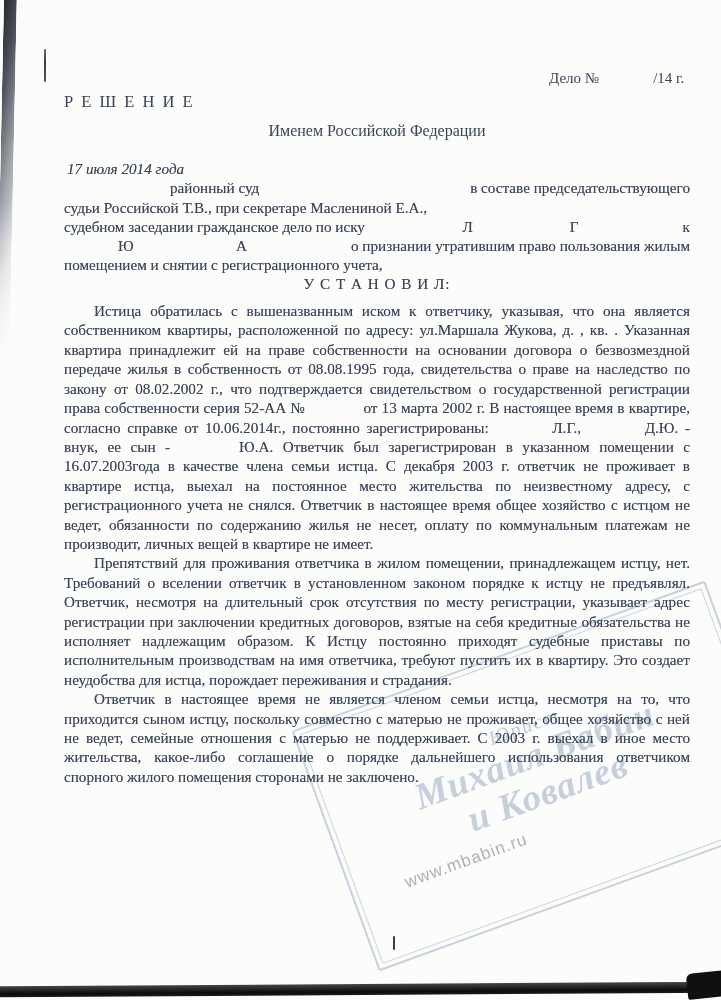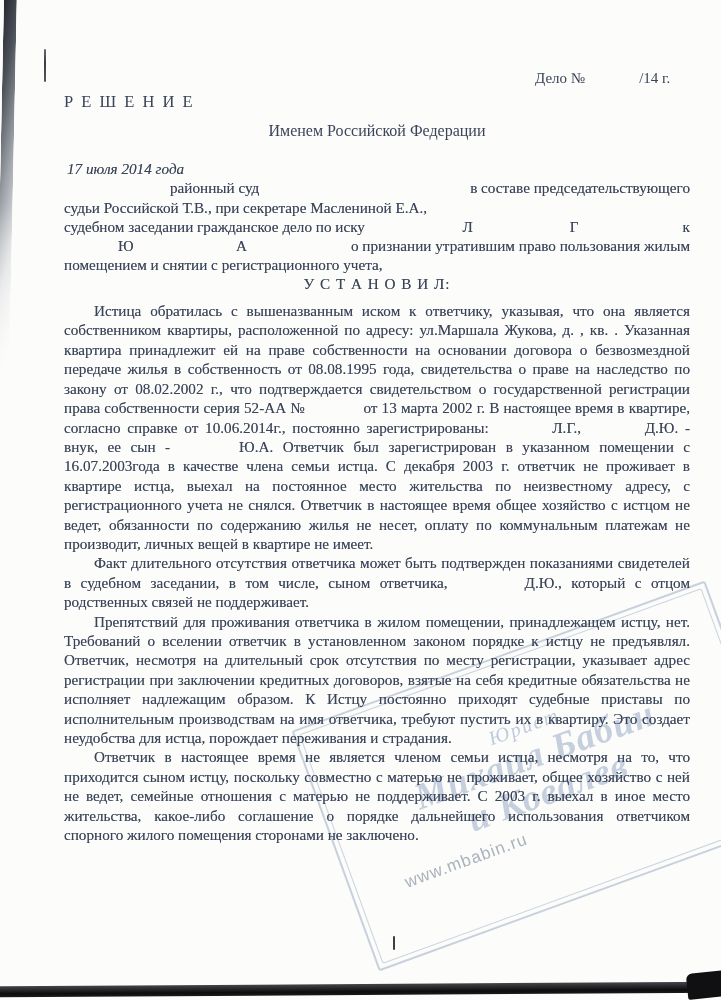--- a/index.html
+++ b/index.html
@@ -50,21 +50,21 @@
   .stamp-line2,.stamp-line3{
     font-size:37px;font-weight:bold;font-style:italic;line-height:1.05;
     color:rgba(151,170,198,0.55);letter-spacing:1px;
   }
   .stamp-url{
     margin-top:8px;font-family:"Liberation Sans",sans-serif;font-size:17px;
     color:rgba(143,154,170,0.75);letter-spacing:1px;align-self:flex-start;margin-left:48px;
   }
   
   .case-row{
-    position:absolute;left:535px;top:70px;z-index:3;
+    position:absolute;left:549px;top:70px;z-index:3;
     font-size:15px;display:flex;align-items:baseline;white-space:pre;
   }
   .case-row .gap{display:inline-block;width:54px;height:1px;}
   .doc-title{
     position:absolute;left:64px;width:626px;top:92px;z-index:3;
     font-size:16.5px;letter-spacing:2px;white-space:pre;
   }
   .doc-subtitle{
     position:absolute;left:64px;width:626px;top:122px;z-index:3;
     text-align:center;font-size:16px;
@@ -119,19 +119,18 @@
     <div id="intro-lines">
         <div class="tline"><span class="gap" style="width: 58px;"></span><span class="seg">районный суд</span><span class="fill"></span><span class="seg">в составе председательствующего</span></div>
         <div class="tline"><span class="seg">судьи Российской Т.В., при секретаре Маслениной Е.А.,</span><span class="fill"></span></div>
         <div class="tline"><span class="seg">судебном заседании гражданское дело по иску</span><span class="gap" style="width: 78px;"></span><span class="seg">Л</span><span class="gap" style="width: 46px;"></span><span class="seg">Г</span><span class="fill"></span><span class="seg">к</span></div>
         <div class="tline"><span class="gap" style="width: 56px;"></span><span class="seg">Ю</span><span class="gap" style="width: 58px;"></span><span class="seg">А</span><span class="fill"></span><span class="seg">о признании утратившим право пользования жилым</span></div>
         <div class="tline"><span class="seg">помещением и снятии с регистрационного учета,</span></div>
       </div>
     <div class="ustanovil">У С Т А Н О В И Л:</div>
     <div class="paras" id="paragraphs">
         <p class="para"><span class="seg">Истица обратилась с вышеназванным иском к ответчику, указывая, что она является собственником квартиры, расположенной по адресу: ул.Маршала Жукова, д. , кв. . Указанная квартира принадлежит ей на праве собственности на основании договора о безвозмездной передаче жилья в собственность от 08.08.1995 года, свидетельства о праве на наследство по закону от 08.02.2002 г., что подтверждается свидетельством о государственной регистрации права собственности серия 52-АА №</span> <span class="gap" style="width: 50px;"></span> <span class="seg">от 13 марта 2002 г. В настоящее время в квартире, согласно справке от 10.06.2014г., постоянно зарегистрированы:</span> <span class="gap" style="width: 50px;"></span> <span class="seg">Л.Г.,</span> <span class="gap" style="width: 50px;"></span> <span class="seg">Д.Ю. - внук,  ее сын -</span> <span class="gap" style="width: 50px;"></span> <span class="seg">Ю.А. Ответчик был зарегистрирован в указанном помещении с 16.07.2003года в качестве члена семьи истца. С декабря 2003 г. ответчик не проживает в квартире истца, выехал на постоянное место жительства по неизвестному адресу, с регистрационного учета не снялся. Ответчик в настоящее время общее хозяйство с истцом не ведет, обязанности по содержанию жилья не несет, оплату по коммунальным платежам не производит, личных вещей в квартире не имеет.</span> </p>
-        <p class="para"><span class="seg">Факт длительного отсутствия ответчика может быть подтвержден показаниями свидетелей в судебном заседании, в том числе, сыном ответчика,</span> <span class="gap" style="width: 58px;"></span> <span class="seg">Д.Ю., который с отцом родственных связей не поддерживает.</span> </p>
         <p class="para"><span class="seg">Препятствий для проживания ответчика в жилом помещении, принадлежащем истцу, нет. Требований о вселении ответчик в установленном законом порядке к истцу не предъявлял. Ответчик, несмотря на длительный срок отсутствия по месту регистрации, указывает адрес регистрации при заключении кредитных договоров, взятые на себя кредитные обязательства не исполняет надлежащим образом.  К Истцу постоянно приходят судебные приставы по исполнительным производствам на имя ответчика, требуют пустить их в квартиру. Это создает неудобства для истца, порождает переживания и страдания.</span> </p>
         <p class="para"><span class="seg">Ответчик в настоящее время не является членом семьи истца, несмотря на то, что приходится сыном истцу, поскольку совместно с матерью не проживает, общее хозяйство с ней не ведет, семейные отношения с матерью не поддерживает. С 2003 г. выехал в иное место жительства, какое-либо соглашение о порядке дальнейшего использования ответчиком спорного жилого помещения сторонами не заключено.</span> </p>
       </div>
   </div>
 
 </div>
 
 </body></html>

